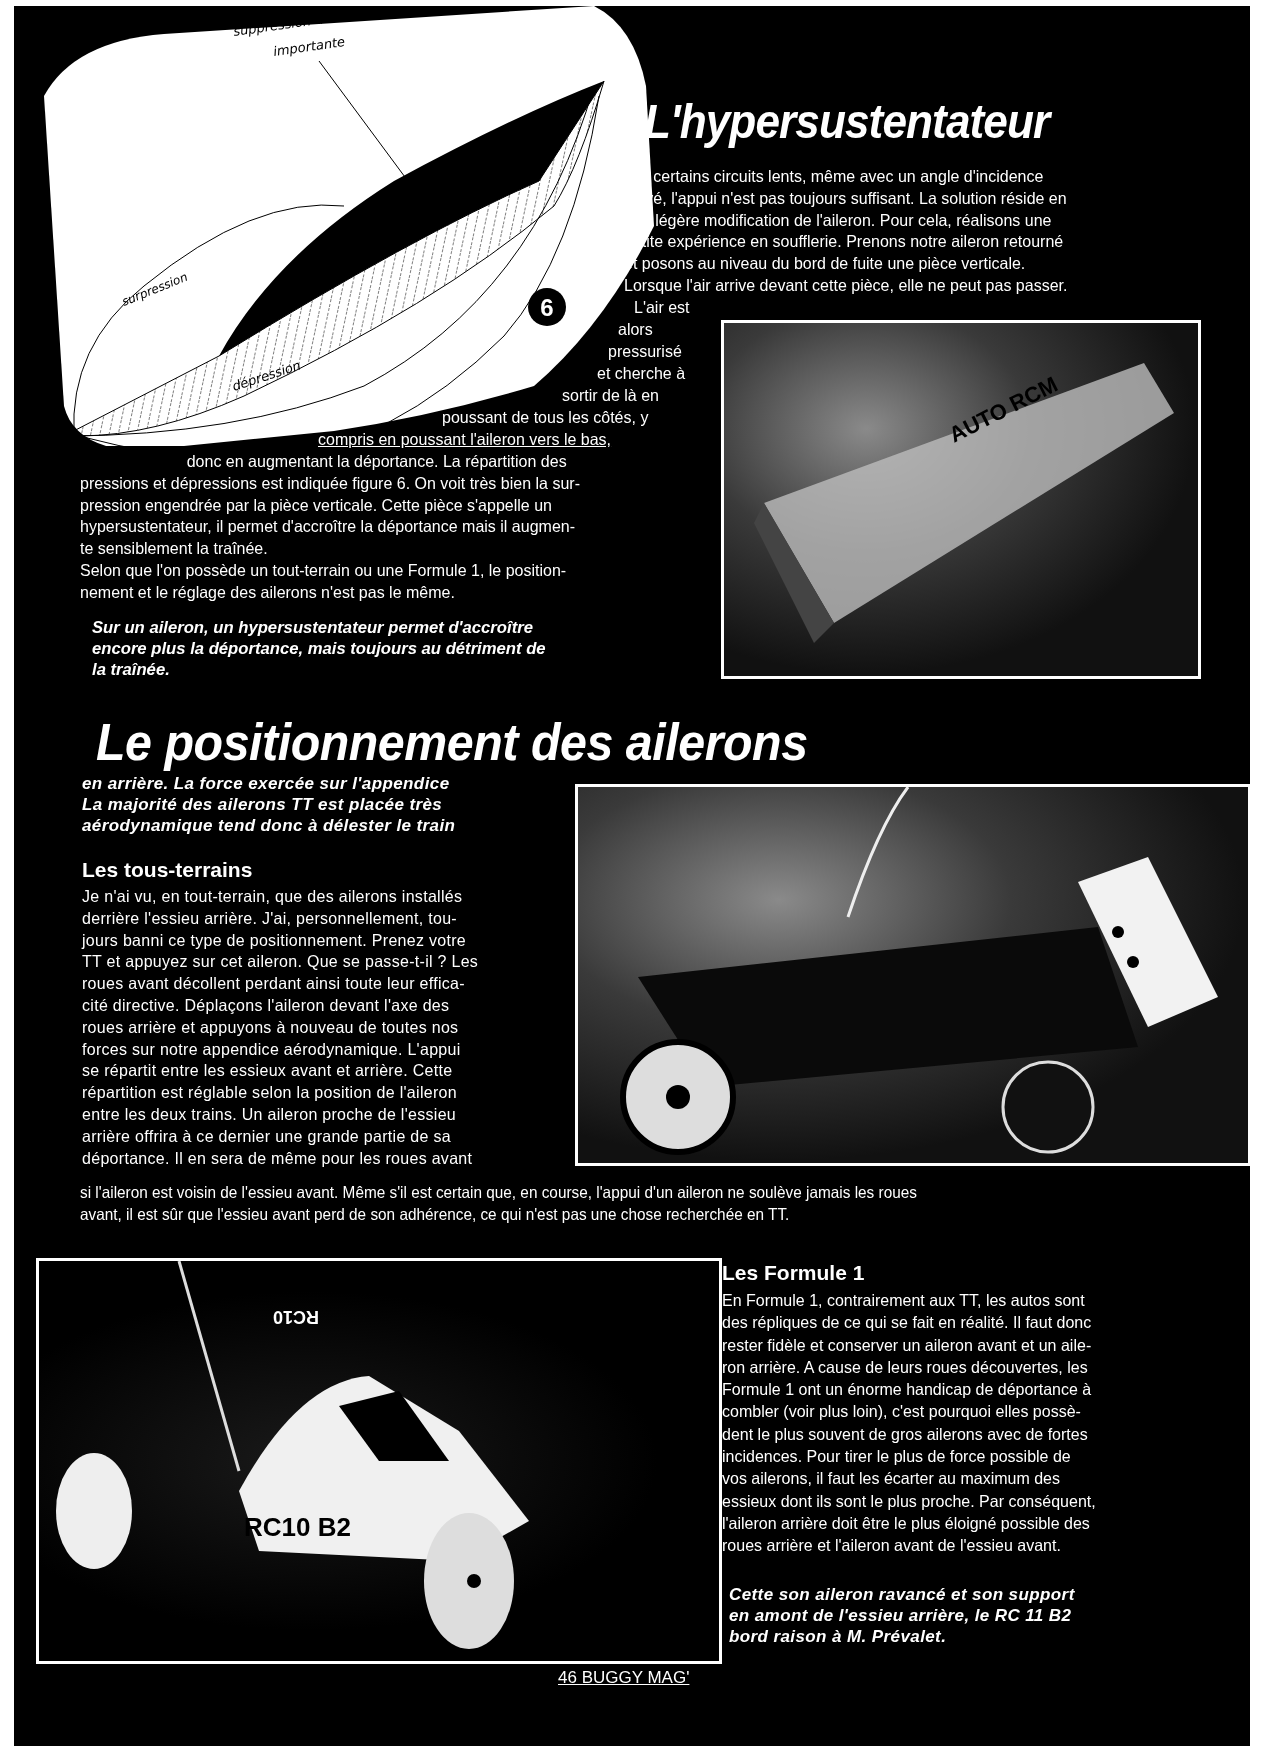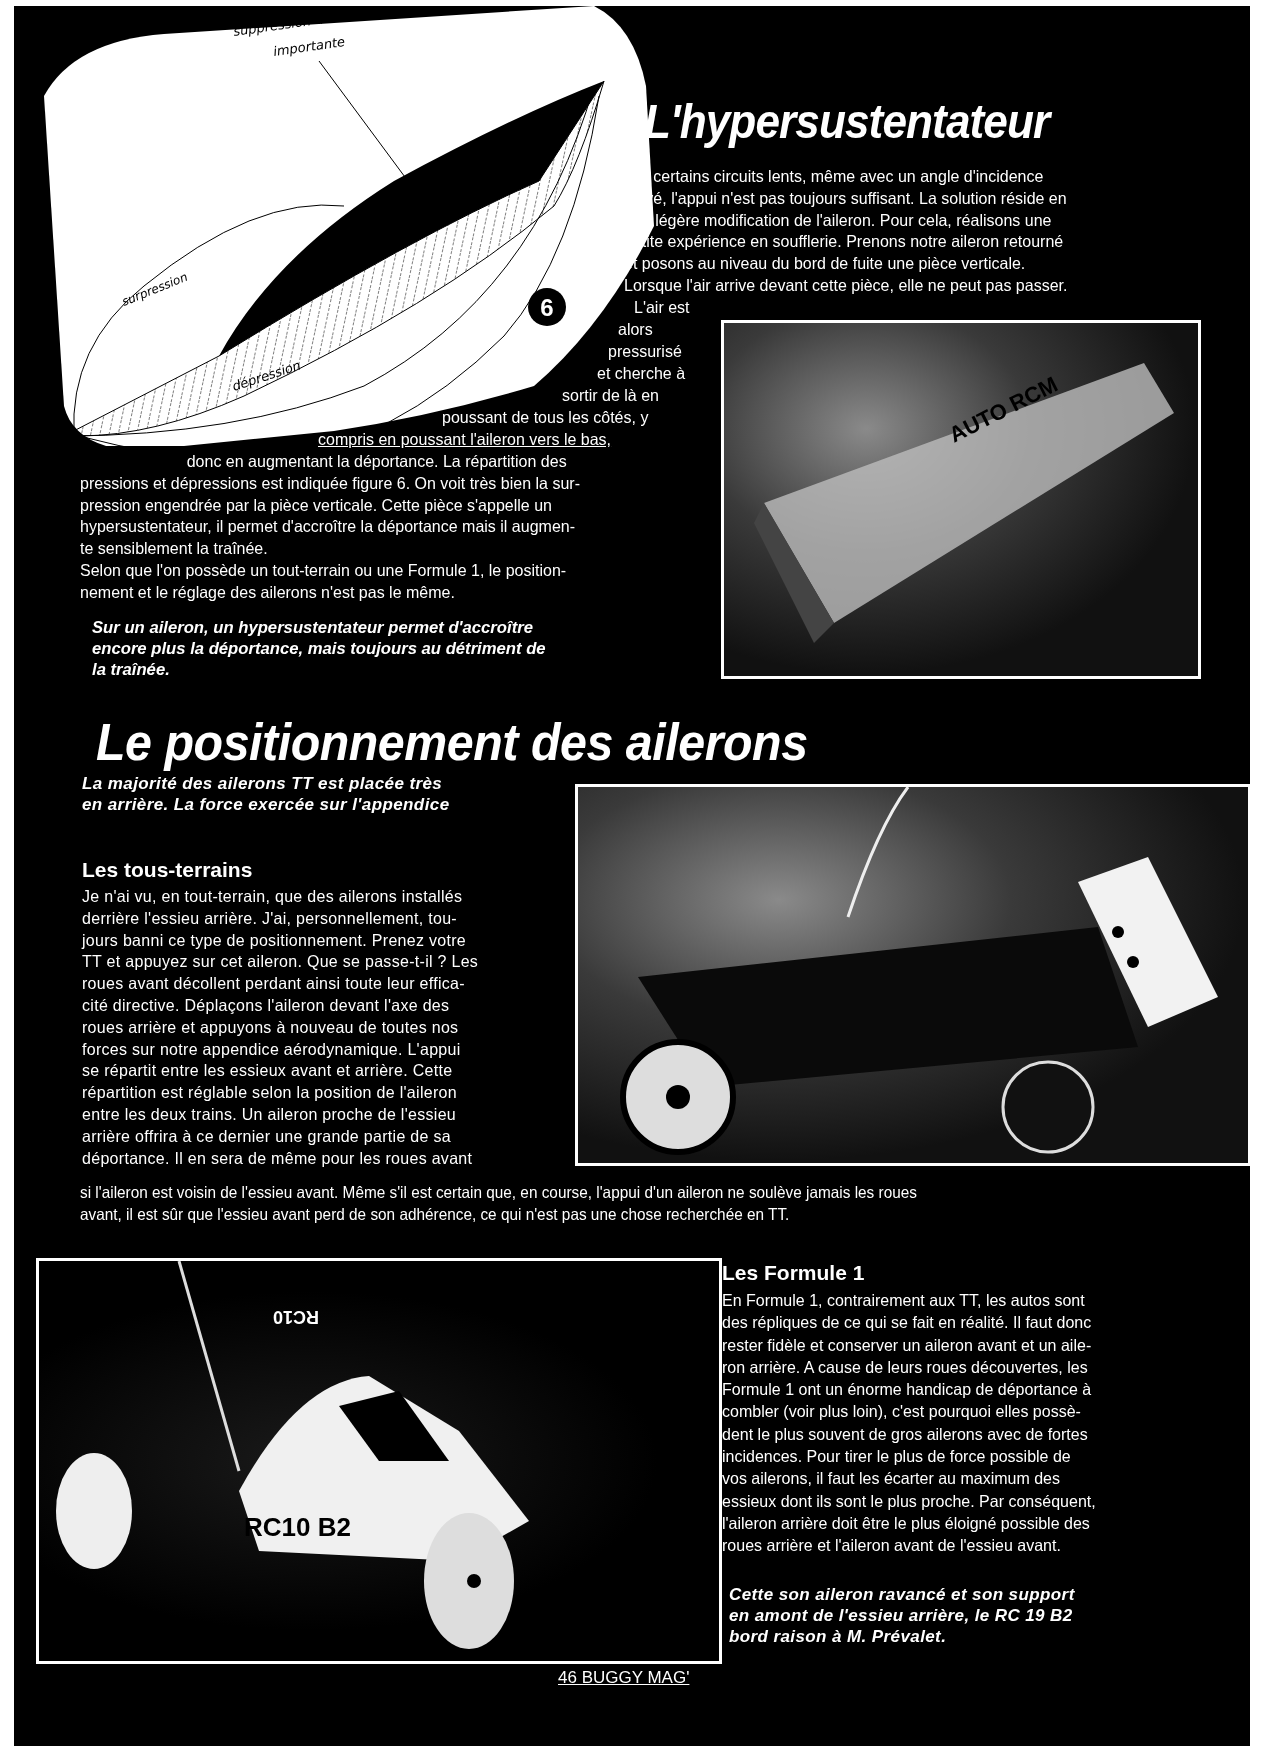--- a/index.html
+++ b/index.html
@@ -118,22 +118,23 @@
     <svg viewBox="0 0 474 353" preserveAspectRatio="none">
       <path d="M40,180 L420,40 L450,90 L110,300 Z" fill="#bdbdbd" opacity="0.8"></path>
       <path d="M40,180 L110,300 L90,320 L30,200 Z" fill="#444"></path>
       <text x="230" y="120" font-family="Liberation Sans, sans-serif" font-weight="bold" font-size="22" fill="#000" transform="rotate(-27 230 120)">AUTO RCM</text>
     </svg>
   </div>
 
   <div class="title-pos">Le positionnement des ailerons</div>
 
   <div class="abs lead-italic" style="left:68px; top:767px; width:480px; letter-spacing:0.4px;">
+    <span class="line">en arrière. La force exercée sur l'appendice</span>
     <span class="line">La majorité des ailerons TT est placée très</span>
-    <span class="line">en arrière. La force exercée sur l'appendice</span>
+    <span class="line">aérodynamique tend donc à délester le train</span>
   </div>
   <div class="abs subhead" style="left:68px; top:852px;">Les tous-terrains</div>
 
   <div class="abs body-text" style="left:68px; top:880px; width:500px; letter-spacing:0.3px;">
     <span class="line">Je n'ai vu, en tout-terrain, que des ailerons installés</span>
     <span class="line">derrière l'essieu arrière. J'ai, personnellement, tou-</span>
     <span class="line">jours banni ce type de positionnement. Prenez votre</span>
     <span class="line">TT et appuyez sur cet aileron. Que se passe-t-il ? Les</span>
     <span class="line">roues avant décollent perdant ainsi toute leur effica-</span>
     <span class="line">cité directive. Déplaçons l'aileron devant l'axe des</span>
@@ -188,18 +189,18 @@
     <span class="line">dent le plus souvent de gros ailerons avec de fortes</span>
     <span class="line">incidences. Pour tirer le plus de force possible de</span>
     <span class="line">vos ailerons, il faut les écarter au maximum des</span>
     <span class="line">essieux dont ils sont le plus proche. Par conséquent,</span>
     <span class="line">l'aileron arrière doit être le plus éloigné possible des</span>
     <span class="line">roues arrière et l'aileron avant de l'essieu avant.</span>
   </div>
 
   <div class="abs lead-italic" style="left:715px; top:1578px; letter-spacing:0.4px;">
     <span class="line">Cette son aileron ravancé et son support</span>
-    <span class="line">en amont de l'essieu arrière, le RC 19 B2</span>
+    <span class="line">en amont de l'essieu arrière, le RC 11 B2</span>
     <span class="line">bord raison à M. Prévalet.</span>
   </div>
 
   <div class="footer-mark" style="left:544px; top:1662px;">46 BUGGY MAG'</div>
 </div>
 
 </body></html>

